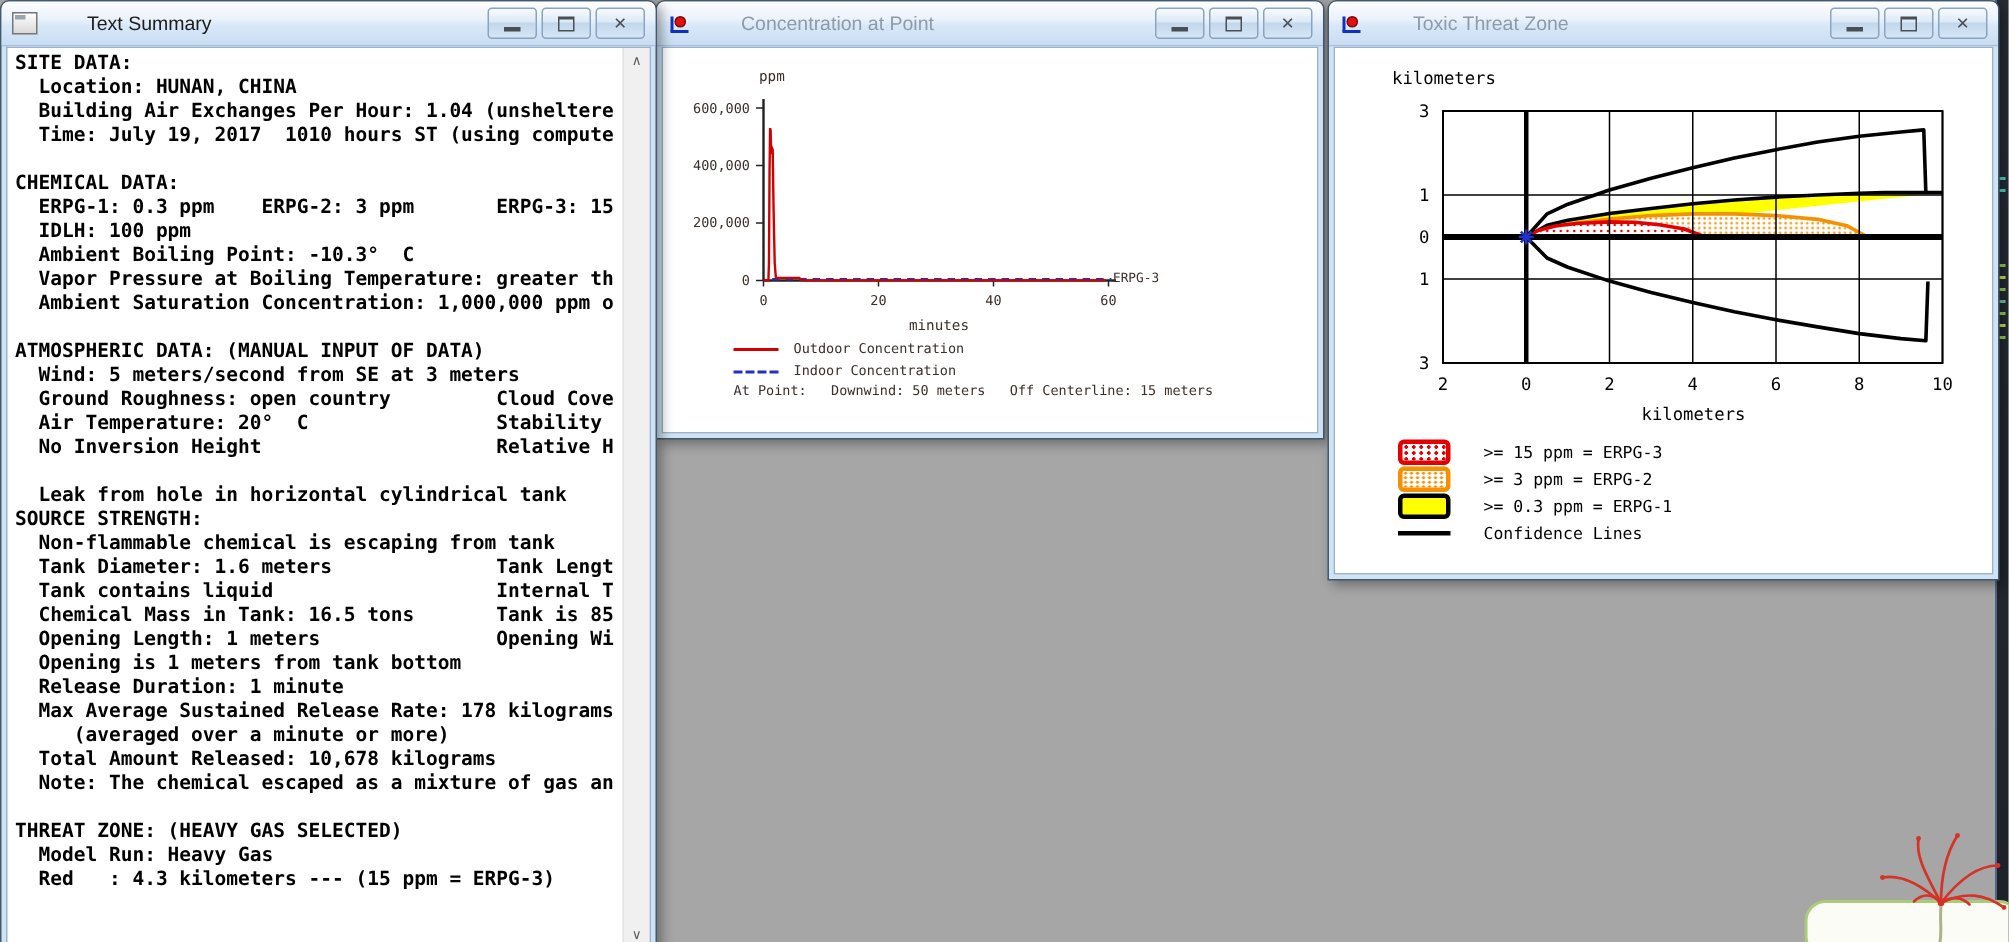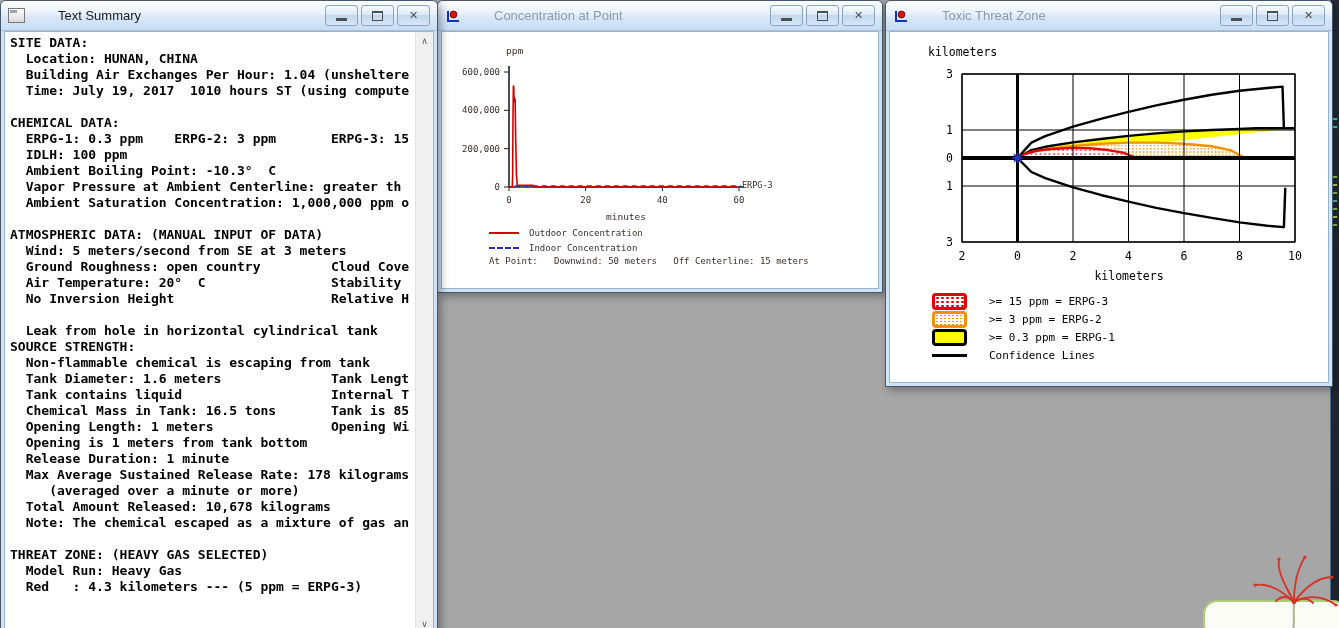--- a/index.html
+++ b/index.html
@@ -115,21 +115,21 @@
     <div class="textpane">
         <div class="tl">SITE DATA:</div>
         <div class="tl">  Location: HUNAN, CHINA</div>
         <div class="tl">  Building Air Exchanges Per Hour: 1.04 (unsheltere</div>
         <div class="tl">  Time: July 19, 2017  1010 hours ST (using compute</div>
         <div class="tl"></div>
         <div class="tl">CHEMICAL DATA:</div>
         <div class="tl">  ERPG-1: 0.3 ppm    ERPG-2: 3 ppm       ERPG-3: 15</div>
         <div class="tl">  IDLH: 100 ppm</div>
         <div class="tl">  Ambient Boiling Point: -10.3°  C</div>
-        <div class="tl">  Vapor Pressure at Ambient Centerline: greater th</div>
+        <div class="tl">  Vapor Pressure at Boiling Temperature: greater th</div>
         <div class="tl">  Ambient Saturation Concentration: 1,000,000 ppm o</div>
         <div class="tl"></div>
         <div class="tl">ATMOSPHERIC DATA: (MANUAL INPUT OF DATA)</div>
         <div class="tl">  Wind: 5 meters/second from SE at 3 meters</div>
         <div class="tl">  Ground Roughness: open country         Cloud Cove</div>
         <div class="tl">  Air Temperature: 20°  C                Stability</div>
         <div class="tl">  No Inversion Height                    Relative H</div>
         <div class="tl"></div>
         <div class="tl">  Leak from hole in horizontal cylindrical tank</div>
         <div class="tl">SOURCE STRENGTH:</div>
@@ -140,21 +140,21 @@
         <div class="tl">  Opening Length: 1 meters               Opening Wi</div>
         <div class="tl">  Opening is 1 meters from tank bottom</div>
         <div class="tl">  Release Duration: 1 minute</div>
         <div class="tl">  Max Average Sustained Release Rate: 178 kilograms</div>
         <div class="tl">     (averaged over a minute or more)</div>
         <div class="tl">  Total Amount Released: 10,678 kilograms</div>
         <div class="tl">  Note: The chemical escaped as a mixture of gas an</div>
         <div class="tl"></div>
         <div class="tl">THREAT ZONE: (HEAVY GAS SELECTED)</div>
         <div class="tl">  Model Run: Heavy Gas</div>
-        <div class="tl">  Red   : 4.3 kilometers --- (5 ppm = ERPG-3)</div>
+        <div class="tl">  Red   : 4.3 kilometers --- (15 ppm = ERPG-3)</div>
       </div>
     <div class="scrollbar">
       <div class="sb-arrow sb-up">∧</div>
       <div class="sb-arrow sb-down">∨</div>
     </div>
   </div>
 </div>
 
 <div class="window inactive" id="win-conc">
   <div class="titlebar">

